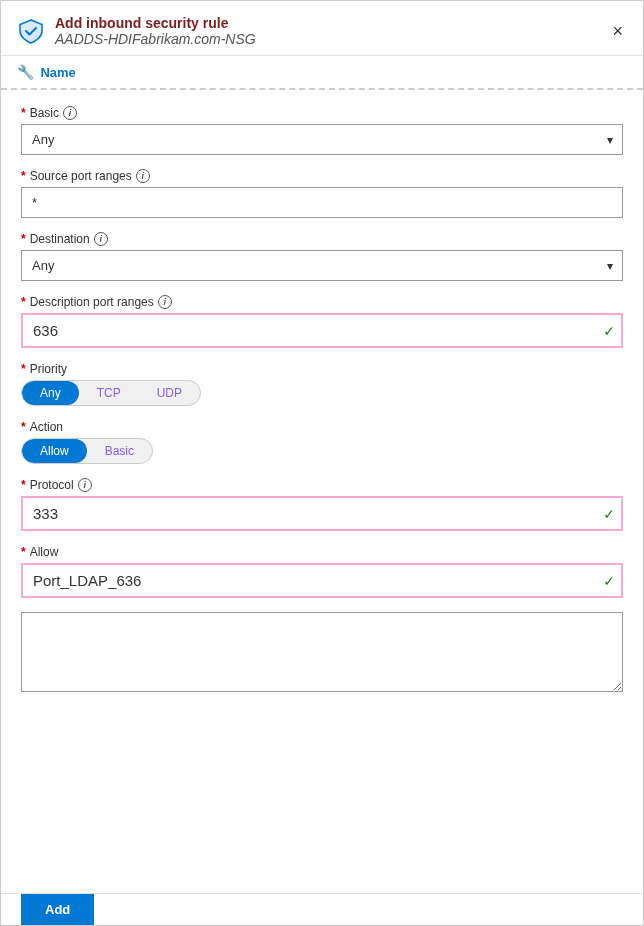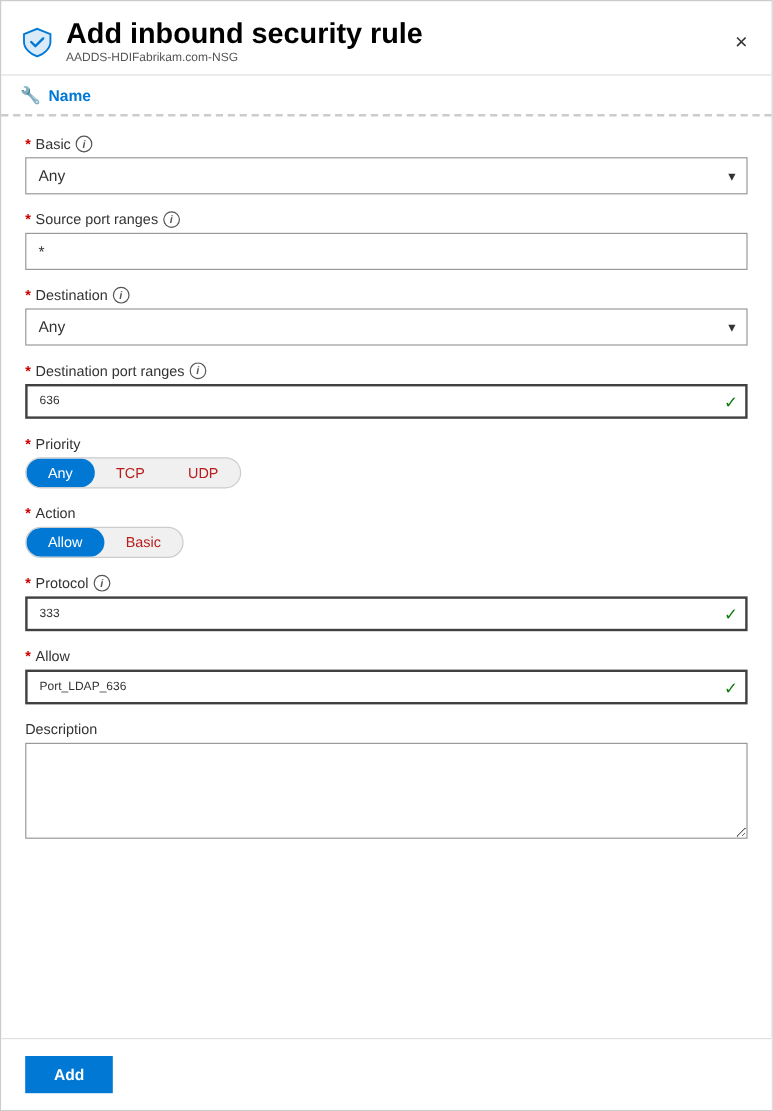--- a/index.html
+++ b/index.html
@@ -30,27 +30,28 @@
     .dialog-header-left {
       display: flex;
       align-items: center;
       gap: 10px;
     }
     .header-icon {
       width: 28px;
       height: 28px;
     }
     .header-text h1 {
-      font-size: 24px;
+      font-size: 14px;
       font-weight: 600;
-      color: #000000;
+      color: #7f1d1d;
     }
     .header-text p {
-      font-size: 10px;
+      font-size: 14px;
       color: #555;
+      font-style: italic;
     }
     .close-btn {
       background: none;
       border: none;
       font-size: 18px;
       cursor: pointer;
       color: #333;
       padding: 4px;
       line-height: 1;
     }
@@ -135,22 +136,22 @@
       font-size: 13px;
       color: #333;
       background: #fff;
     }
     .input-with-check {
       position: relative;
     }
     .input-with-check input {
       width: 100%;
       padding: 7px 30px 7px 10px;
-      border: 2px solid #404040;
-      font-size: 10px;
+      border: 2px solid #f9a8d4;
+      font-size: 15px;
       color: #333;
       background: #fff;
     }
     .input-check-icon {
       position: absolute;
       right: 8px;
       top: 50%;
       transform: translateY(-50%);
       color: #107c10;
       font-size: 14px;
@@ -163,40 +164,40 @@
       border-radius: 20px;
       overflow: hidden;
       width: fit-content;
     }
     .toggle-btn {
       padding: 5px 18px;
       border: none;
       background: transparent;
       font-size: 12px;
       cursor: pointer;
-      color: #b91c1c;
+      color: #8b5cf6;
       border-radius: 20px;
       transition: background 0.1s;
     }
     .toggle-btn.active {
       background: #0078d4;
       color: #fff;
     }
     .description-textarea {
       width: 100%;
       padding: 7px 10px;
       border: 1px solid #999;
       font-size: 13px;
       color: #333;
       resize: vertical;
       height: 80px;
       background: #fff;
     }
     .dialog-footer {
-      padding: 14px 20px;
+      padding: 0 20px;
       border-top: 1px solid #e0e0e0;
       background: #fff;
     }
     .add-btn {
       background: #0078d4;
       color: #fff;
       border: none;
       padding: 8px 24px;
       font-size: 13px;
       cursor: pointer;
@@ -270,21 +271,21 @@
           <option>Service Tag</option>
           <option>Application security group</option>
         </select>
         <span class="select-chevron">▾</span>
       </div>
     </div>
 
     <div class="form-field">
       <label class="field-label">
         <span class="required-star">*</span>
-        <span>Destination port ranges</span>
+        <span>Description port ranges</span>
         <span class="info-icon">i</span>
       </label>
       <div class="input-with-check">
         <input type="text" value="636" style="">
         <span class="input-check-icon">✓</span>
       </div>
     </div>
 
     <div class="form-field">
       <label class="field-label">
@@ -326,23 +327,20 @@
         <span class="required-star">*</span>
         <span>Allow</span>
       </label>
       <div class="input-with-check">
         <input type="text" value="Port_LDAP_636" style="">
         <span class="input-check-icon">✓</span>
       </div>
     </div>
 
     <div class="form-field">
-      <label class="field-label">
-        <span>Description</span>
-      </label>
       <textarea class="description-textarea" style=""></textarea>
     </div>
 
   </div>
 
   <div class="dialog-footer">
     <button class="add-btn">Add</button>
   </div>
 </div>
 

